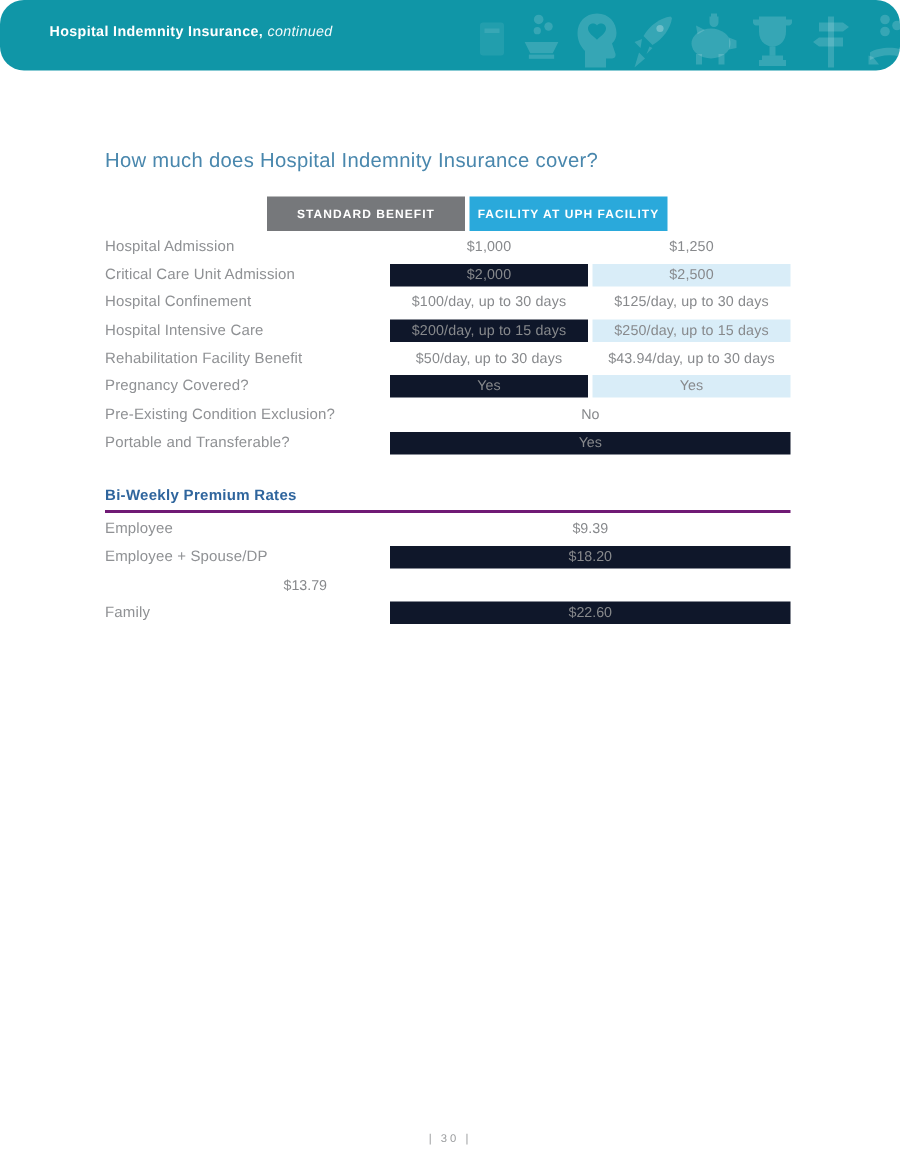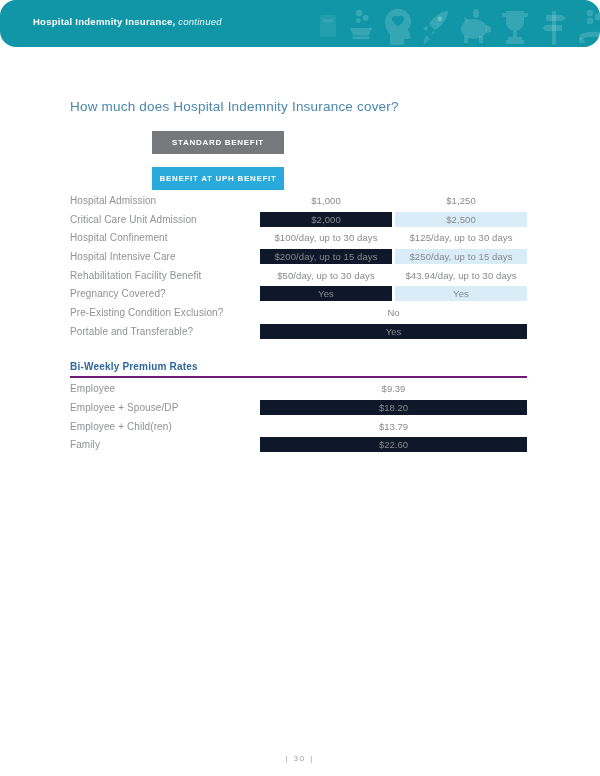--- a/index.html
+++ b/index.html
@@ -51,23 +51,22 @@
     letter-spacing:.2px;
     color:#4987ad;
   }
 
   .benefits{
     margin-top:17px;
     width:457px;
   }
   .thead{
     display:flex;
-    margin-left:82px;
-    gap:13px;
-    flex-direction:column;
+    margin-left:108px;
+    gap:3px;
   }
   .thead .hcell{
     width:132px;height:23px;
     display:flex;align-items:center;justify-content:center;
     color:#ffffff;
     font-size:8px;font-weight:bold;
     letter-spacing:.7px;
     white-space:nowrap;
   }
   .hcell.std{background:#76787b;}
@@ -218,21 +217,21 @@
       </span>
     </div>
   </div>
 
   <div class="content">
     <h1 class="heading">How much does Hospital Indemnity Insurance cover?</h1>
 
     <div class="benefits">
       <div class="thead">
         <div class="hcell std">STANDARD BENEFIT</div>
-        <div class="hcell uph">BENEFIT AT UPH BENEFIT</div>
+        <div class="hcell uph">FACILITY AT UPH FACILITY</div>
       </div>
       <div class="tbody">
 
         <div class="trow">
           <div class="rlabel">Hospital Admission</div>
           <div class="vcell gap">$1,000</div>
           <div class="vcell">$1,250</div>
         </div>
 
         <div class="trow">
@@ -286,21 +285,20 @@
           <div class="rlabel">Employee</div>
           <div class="vspan">$9.39</div>
         </div>
 
         <div class="trow">
           <div class="rlabel">Employee + Spouse/DP</div>
           <div class="vspan bg-gray">$18.20</div>
         </div>
 
         <div class="trow">
-          <div class="rlabel">Employee + Child(ren)</div>
           <div class="vspan">$13.79</div>
         </div>
 
         <div class="trow">
           <div class="rlabel">Family</div>
           <div class="vspan bg-gray">$22.60</div>
         </div>
 
       </div>
     </div>

